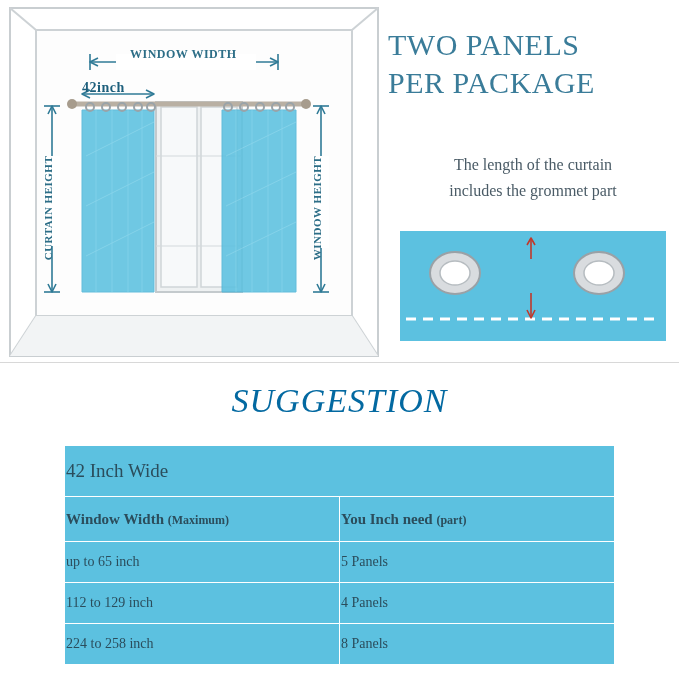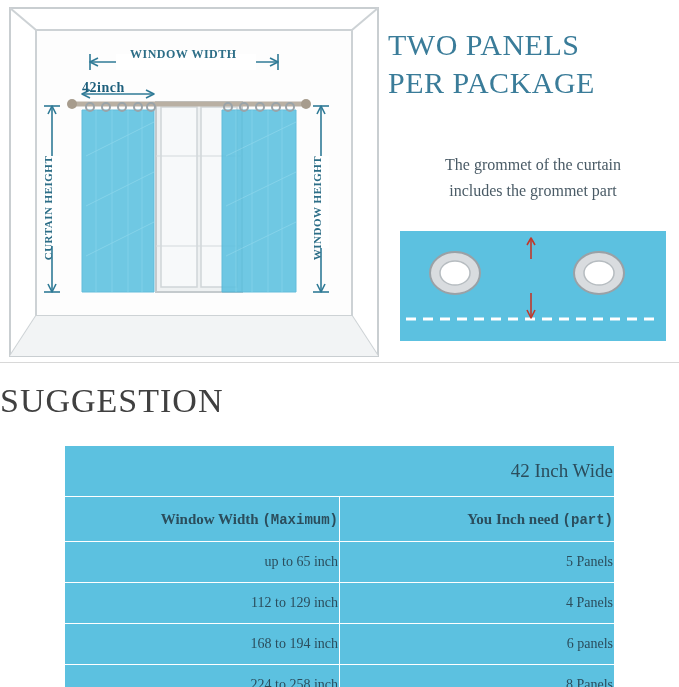--- a/index.html
+++ b/index.html
@@ -113,56 +113,57 @@
     left: 0; top: 362px;
     width: 679px; height: 1px;
     background: #d8d8d8;
   }
 
   
   #suggestion-title {
     position: absolute;
     left: 0; top: 382px;
     width: 679px;
+    text-align: center;
     font-family: "Liberation Serif", serif;
     font-size: 34px;
-    color: #404040;
+    color: #0369a1;
     letter-spacing: 1px;
+    font-style: italic;
   }
 
   #suggestion-table {
     position: absolute;
     left: 64px; top: 445px;
     width: 551px;
     border-collapse: collapse;
     table-layout: fixed;
   }
   #suggestion-table td {
     border: 1px solid #ffffff;
     background: #5cc1e0;
     color: #2b4d5c;
-    text-align: right;
+    text-align: left;
     font-family: "Liberation Serif", serif;
   }
   .tbl-banner {
     font-size: 19px;
     height: 48px;
     color: #ffffff;
     font-weight: normal;
   }
   .tbl-head {
     font-size: 15px;
     font-weight: bold;
     height: 42px;
     color: #16414f;
   }
   .tbl-head .sub {
-    font-size: 14px;
+    font-size: 12px;
     font-weight: bold;
-    font-family: Liberation Mono, monospace;
   }
   .tbl-cell {
     font-size: 14px;
     height: 38px;
     color: #1f4654;
   }
 </style>
 </head>
 <body>
 
@@ -272,21 +273,21 @@
     <div class="label-text" id="curtain-height-label">CURTAIN HEIGHT</div>
     <div class="label-text" id="window-height-label">WINDOW HEIGHT</div>
   </div>
 
   <div id="headline-block">
     <div id="headline-line1">TWO PANELS</div>
     <div id="headline-line2">PER PACKAGE</div>
   </div>
 
   <div id="subline-block">
-    <div id="subline-1">The grommet of the curtain</div>
+    <div id="subline-1">The length of the curtain</div>
     <div id="subline-2">includes the grommet  part</div>
   </div>
 
   <div id="grommet-illustration">
     <svg width="266" height="110" viewBox="0 0 266 110">
       <rect x="0" y="0" width="266" height="110" fill="#5cc1e0"></rect>
 
       <g>
         <ellipse cx="55" cy="42" rx="25" ry="21" fill="#d9dcdf" stroke="#9aa1a6" stroke-width="2"></ellipse>
         <ellipse cx="55" cy="42" rx="15" ry="12" fill="#ffffff" stroke="#b6bcc0" stroke-width="1.5"></ellipse>
@@ -329,21 +330,17 @@
     </tr>
     <tr>
       <td class="tbl-cell">up to 65 inch</td>
       <td class="tbl-cell">5 Panels</td>
     </tr>
     <tr>
       <td class="tbl-cell">112 to 129 inch</td>
       <td class="tbl-cell">4 Panels</td>
     </tr>
     <tr>
-      <td class="tbl-cell">168 to 194 inch</td>
-      <td class="tbl-cell">6 panels</td>
-    </tr>
-    <tr>
       <td class="tbl-cell">224 to 258 inch</td>
       <td class="tbl-cell">8 Panels</td>
     </tr>
   </tbody>
 </table>
 
 </body></html>

